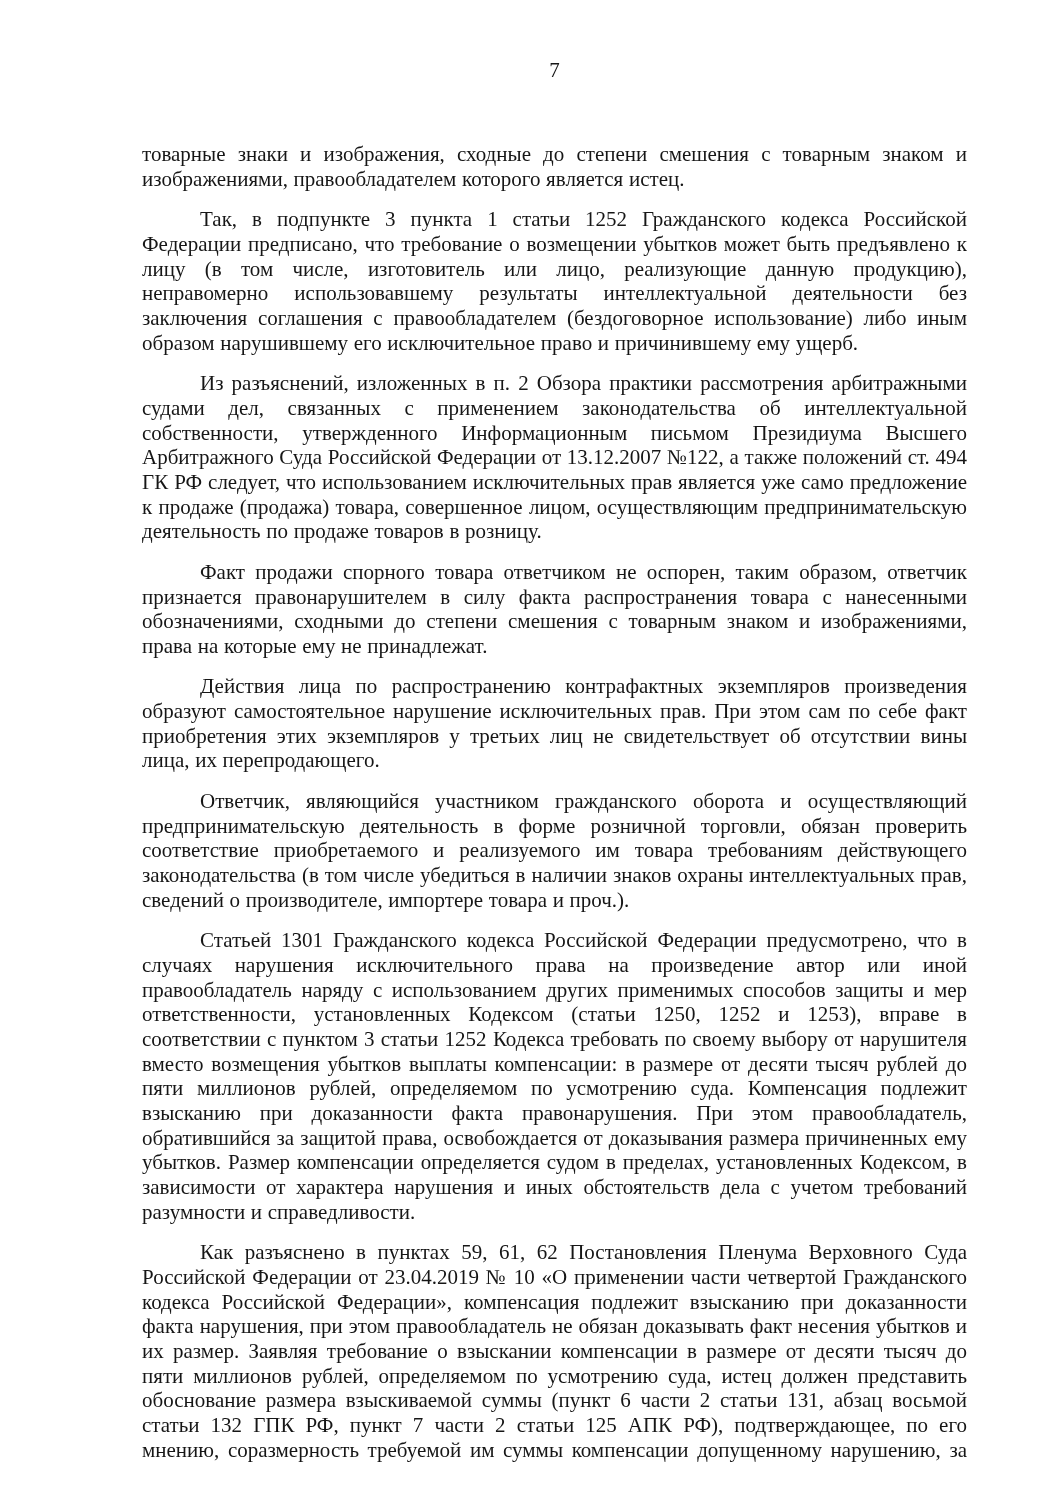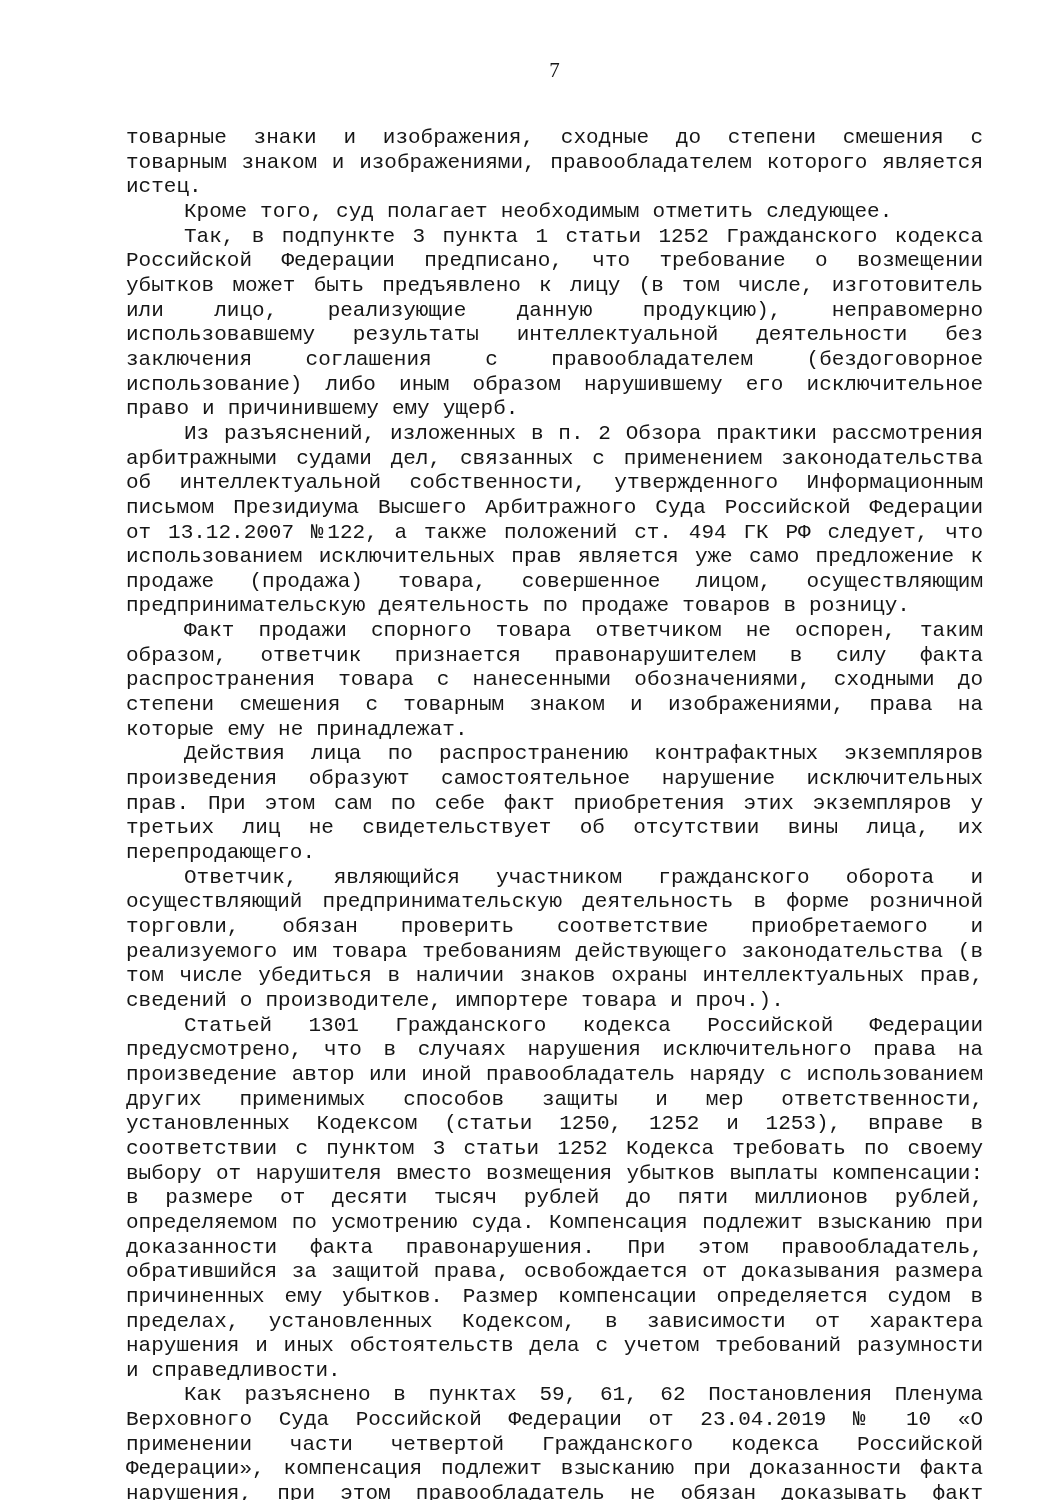--- a/index.html
+++ b/index.html
@@ -36,43 +36,41 @@
     top: 126px;
     left: 126px;
     width: 857px;
     font-size: 21px;
     line-height: 24.65px;
     text-align: justify;
     hyphens: none;
     word-spacing: 0.02em;
   }
   .content p {
-    margin: 0;
+    margin: 16px;
     padding: 0;
     text-indent: 58px;
-    font-family: Liberation Mono, monospace;
   }
   .content p.no-indent {
     text-indent: 0;
   }
   .content p.continued {
     
     text-align-last: justify;
   }
 </style>
 </head>
 <body>
 
 <div class="page">
 
   <div class="page-number">7</div>
 
   <div class="content">
     <p class="no-indent">товарные знаки и изображения, сходные до степени смешения с товарным знаком и изображениями, правообладателем которого является истец.</p>
-    <p>Кроме того, суд полагает необходимым отметить следующее.</p>
     <p>Так, в подпункте 3 пункта 1 статьи 1252 Гражданского кодекса Российской Федерации предписано, что требование о возмещении убытков может быть предъявлено к лицу (в том числе, изготовитель или лицо, реализующие данную продукцию), неправомерно использовавшему результаты интеллектуальной деятельности без заключения соглашения с правообладателем (бездоговорное использование) либо иным образом нарушившему его исключительное право и причинившему ему ущерб.</p>
     <p>Из разъяснений, изложенных в п. 2 Обзора практики рассмотрения арбитражными судами дел, связанных с применением законодательства об интеллектуальной собственности, утвержденного Информационным письмом Президиума Высшего Арбитражного Суда Российской Федерации от 13.12.2007 №122, а также положений ст. 494 ГК РФ следует, что использованием исключительных прав является уже само предложение к продаже (продажа) товара, совершенное лицом, осуществляющим предпринимательскую деятельность по продаже товаров в розницу.</p>
     <p>Факт продажи спорного товара ответчиком не оспорен, таким образом, ответчик признается правонарушителем в силу факта распространения товара с нанесенными обозначениями, сходными до степени смешения с товарным знаком и изображениями, права на которые ему не принадлежат.</p>
     <p>Действия лица по распространению контрафактных экземпляров произведения образуют самостоятельное нарушение исключительных прав. При этом сам по себе факт приобретения этих экземпляров у третьих лиц не свидетельствует об отсутствии вины лица, их перепродающего.</p>
     <p>Ответчик, являющийся участником гражданского оборота и осуществляющий предпринимательскую деятельность в форме розничной торговли, обязан проверить соответствие приобретаемого и реализуемого им товара требованиям действующего законодательства (в том числе убедиться в наличии знаков охраны интеллектуальных прав, сведений о производителе, импортере товара и проч.).</p>
     <p>Статьей 1301 Гражданского кодекса Российской Федерации предусмотрено, что в случаях нарушения исключительного права на произведение автор или иной правообладатель наряду с использованием других применимых способов защиты и мер ответственности, установленных Кодексом (статьи 1250, 1252 и 1253), вправе в соответствии с пунктом 3 статьи 1252 Кодекса требовать по своему выбору от нарушителя вместо возмещения убытков выплаты компенсации: в размере от десяти тысяч рублей до пяти миллионов рублей, определяемом по усмотрению суда. Компенсация подлежит взысканию при доказанности факта правонарушения. При этом правообладатель, обратившийся за защитой права, освобождается от доказывания размера причиненных ему убытков. Размер компенсации определяется судом в пределах, установленных Кодексом, в зависимости от характера нарушения и иных обстоятельств дела с учетом требований разумности и справедливости.</p>
     <p class="continued">Как разъяснено в пунктах 59, 61, 62 Постановления Пленума Верховного Суда Российской Федерации от 23.04.2019 № 10 «О применении части четвертой Гражданского кодекса Российской Федерации», компенсация подлежит взысканию при доказанности факта нарушения, при этом правообладатель не обязан доказывать факт несения убытков и их размер. Заявляя требование о взыскании компенсации в размере от десяти тысяч до пяти миллионов рублей, определяемом по усмотрению суда, истец должен представить обоснование размера взыскиваемой суммы (пункт 6 части 2 статьи 131, абзац восьмой статьи 132 ГПК РФ, пункт 7 части 2 статьи 125 АПК РФ), подтверждающее, по его мнению, соразмерность требуемой им суммы компенсации допущенному нарушению, за</p>
   </div>
 
 </div>

